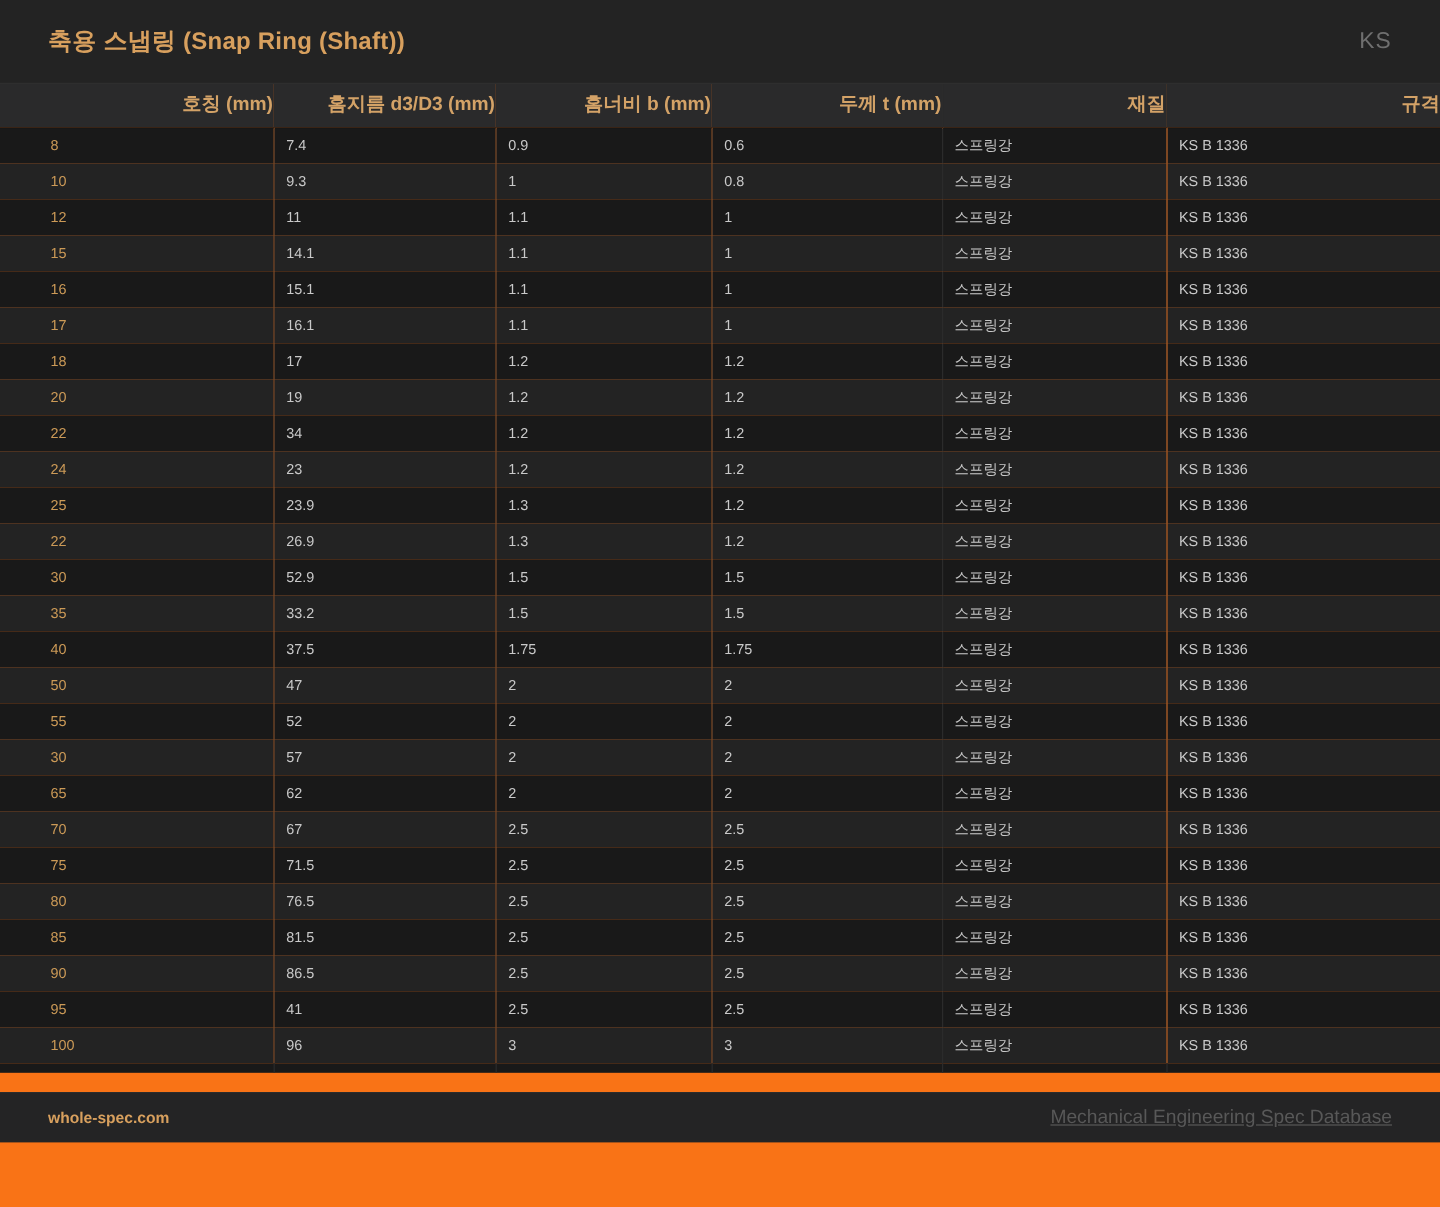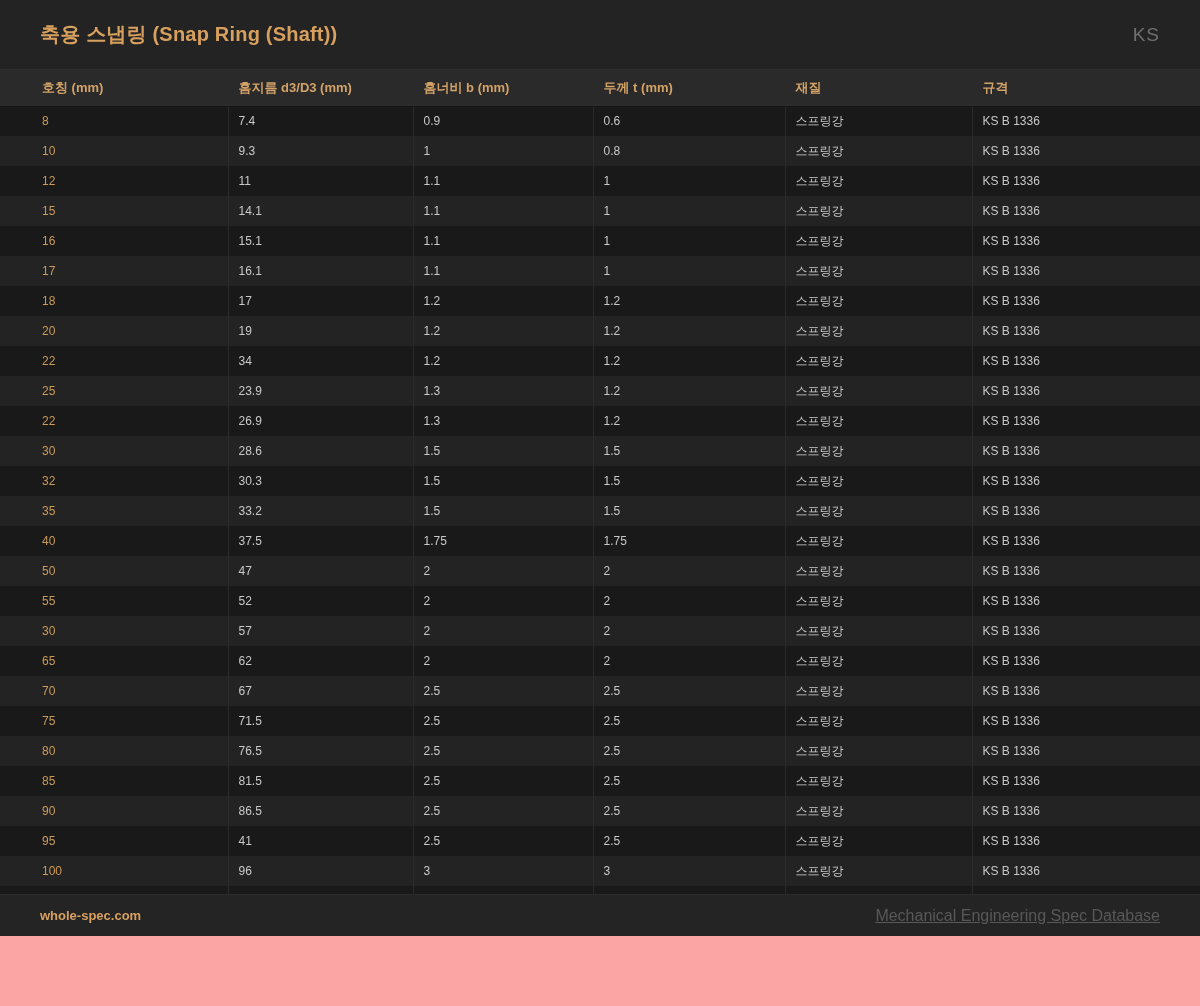--- a/index.html
+++ b/index.html
@@ -1,20 +1,20 @@
 <!DOCTYPE html>
 <html><head>
 <meta charset="utf-8">
 <style>
   * { margin: 0; padding: 0; box-sizing: border-box; }
   html, body { background: #1b1b1b; }
   body { font-family: "Liberation Sans", sans-serif; }
   .page {
     width: 1200px; height: 1006px;
-    background: #fca5a5;
+    background: #f97316;
     overflow: hidden;
     position: relative;
   }
   
   .title-bar {
     height: 70px;
     background: #232323;
     display: flex;
     align-items: center;
     justify-content: space-between;
@@ -35,23 +35,23 @@
   
   table.spec-table {
     width: 1200px;
     border-collapse: collapse;
     table-layout: fixed;
   }
   .spec-table thead th {
     height: 36px;
     background: #2a2a2b;
     color: #d3a267;
-    font-size: 13px;
+    font-size: 16px;
     font-weight: bold;
-    text-align: left;
+    text-align: right;
     padding-left: 10px;
     border-bottom: 1px solid #161616;
     vertical-align: middle;
   }
   .spec-table th:first-child,
   .spec-table td:first-child { padding-left: 42px; }
   .spec-table th:not(:first-child),
   .spec-table td:not(:first-child) { border-left: 1px solid #2b2b2b; }
   .spec-table tbody td {
     height: 30px;
@@ -75,20 +75,21 @@
   .partial-row .pcell:not(:first-child) { border-left: 1px solid #2b2b2b; }
   
   .footer-bar {
     height: 42px;
     background: #242425;
     border-top: 1px solid #2c2c2c;
     display: flex;
     align-items: center;
     justify-content: space-between;
     padding: 0 40px;
+    margin-top: 16px;
   }
   .footer-site {
     color: #d8a05e;
     font-size: 13px;
     font-weight: bold;
   }
   .footer-tagline {
     color: #585858;
     font-size: 16px;
     text-decoration: underline;
@@ -190,46 +191,46 @@
         </tr>
         <tr>
           <td class="col-name">22</td>
           <td>34</td>
           <td>1.2</td>
           <td>1.2</td>
           <td>스프링강</td>
           <td>KS B 1336</td>
         </tr>
         <tr>
+          <td class="col-name">24</td>
+          <td>23</td>
+          <td>1.2</td>
+          <td>1.2</td>
+          <td>스프링강</td>
+          <td>KS B 1336</td>
+        </tr>
+        <tr>
           <td class="col-name">25</td>
           <td>23.9</td>
           <td>1.3</td>
           <td>1.2</td>
           <td>스프링강</td>
           <td>KS B 1336</td>
         </tr>
         <tr>
           <td class="col-name">22</td>
           <td>26.9</td>
           <td>1.3</td>
           <td>1.2</td>
           <td>스프링강</td>
           <td>KS B 1336</td>
         </tr>
         <tr>
           <td class="col-name">30</td>
-          <td>28.6</td>
-          <td>1.5</td>
-          <td>1.5</td>
-          <td>스프링강</td>
-          <td>KS B 1336</td>
-        </tr>
-        <tr>
-          <td class="col-name">32</td>
-          <td>30.3</td>
+          <td>52.9</td>
           <td>1.5</td>
           <td>1.5</td>
           <td>스프링강</td>
           <td>KS B 1336</td>
         </tr>
         <tr>
           <td class="col-name">35</td>
           <td>33.2</td>
           <td>1.5</td>
           <td>1.5</td>

